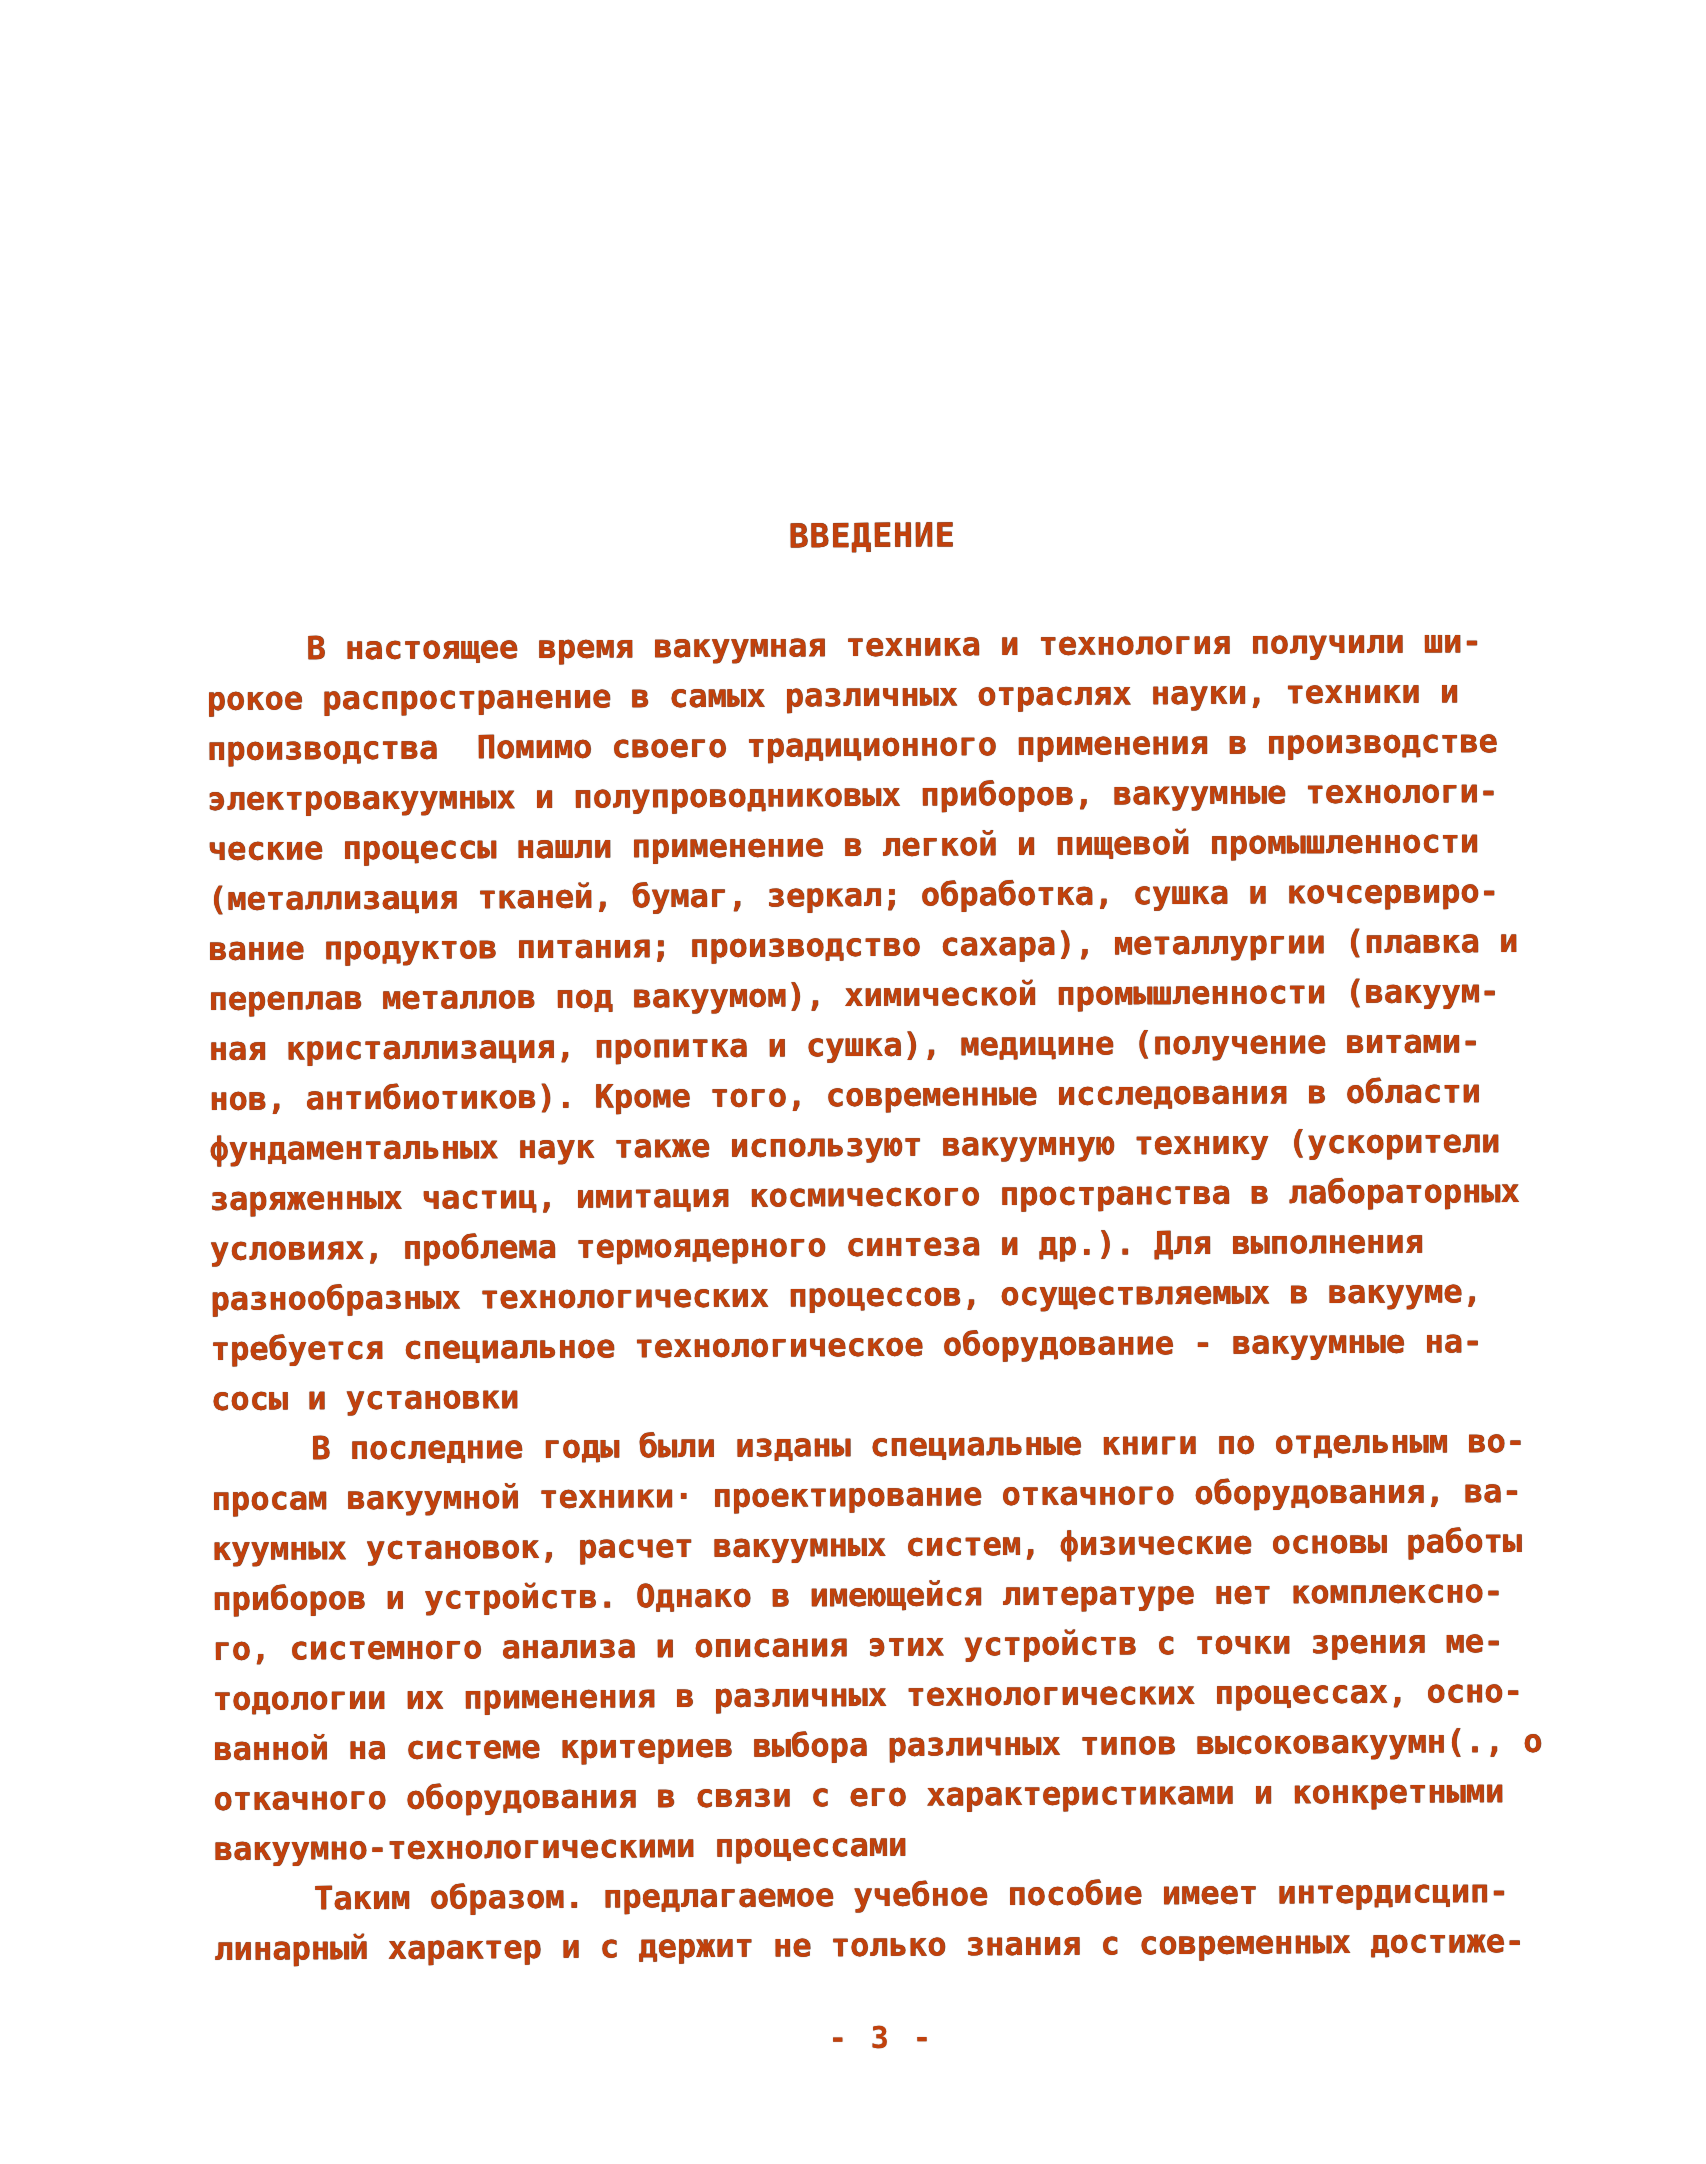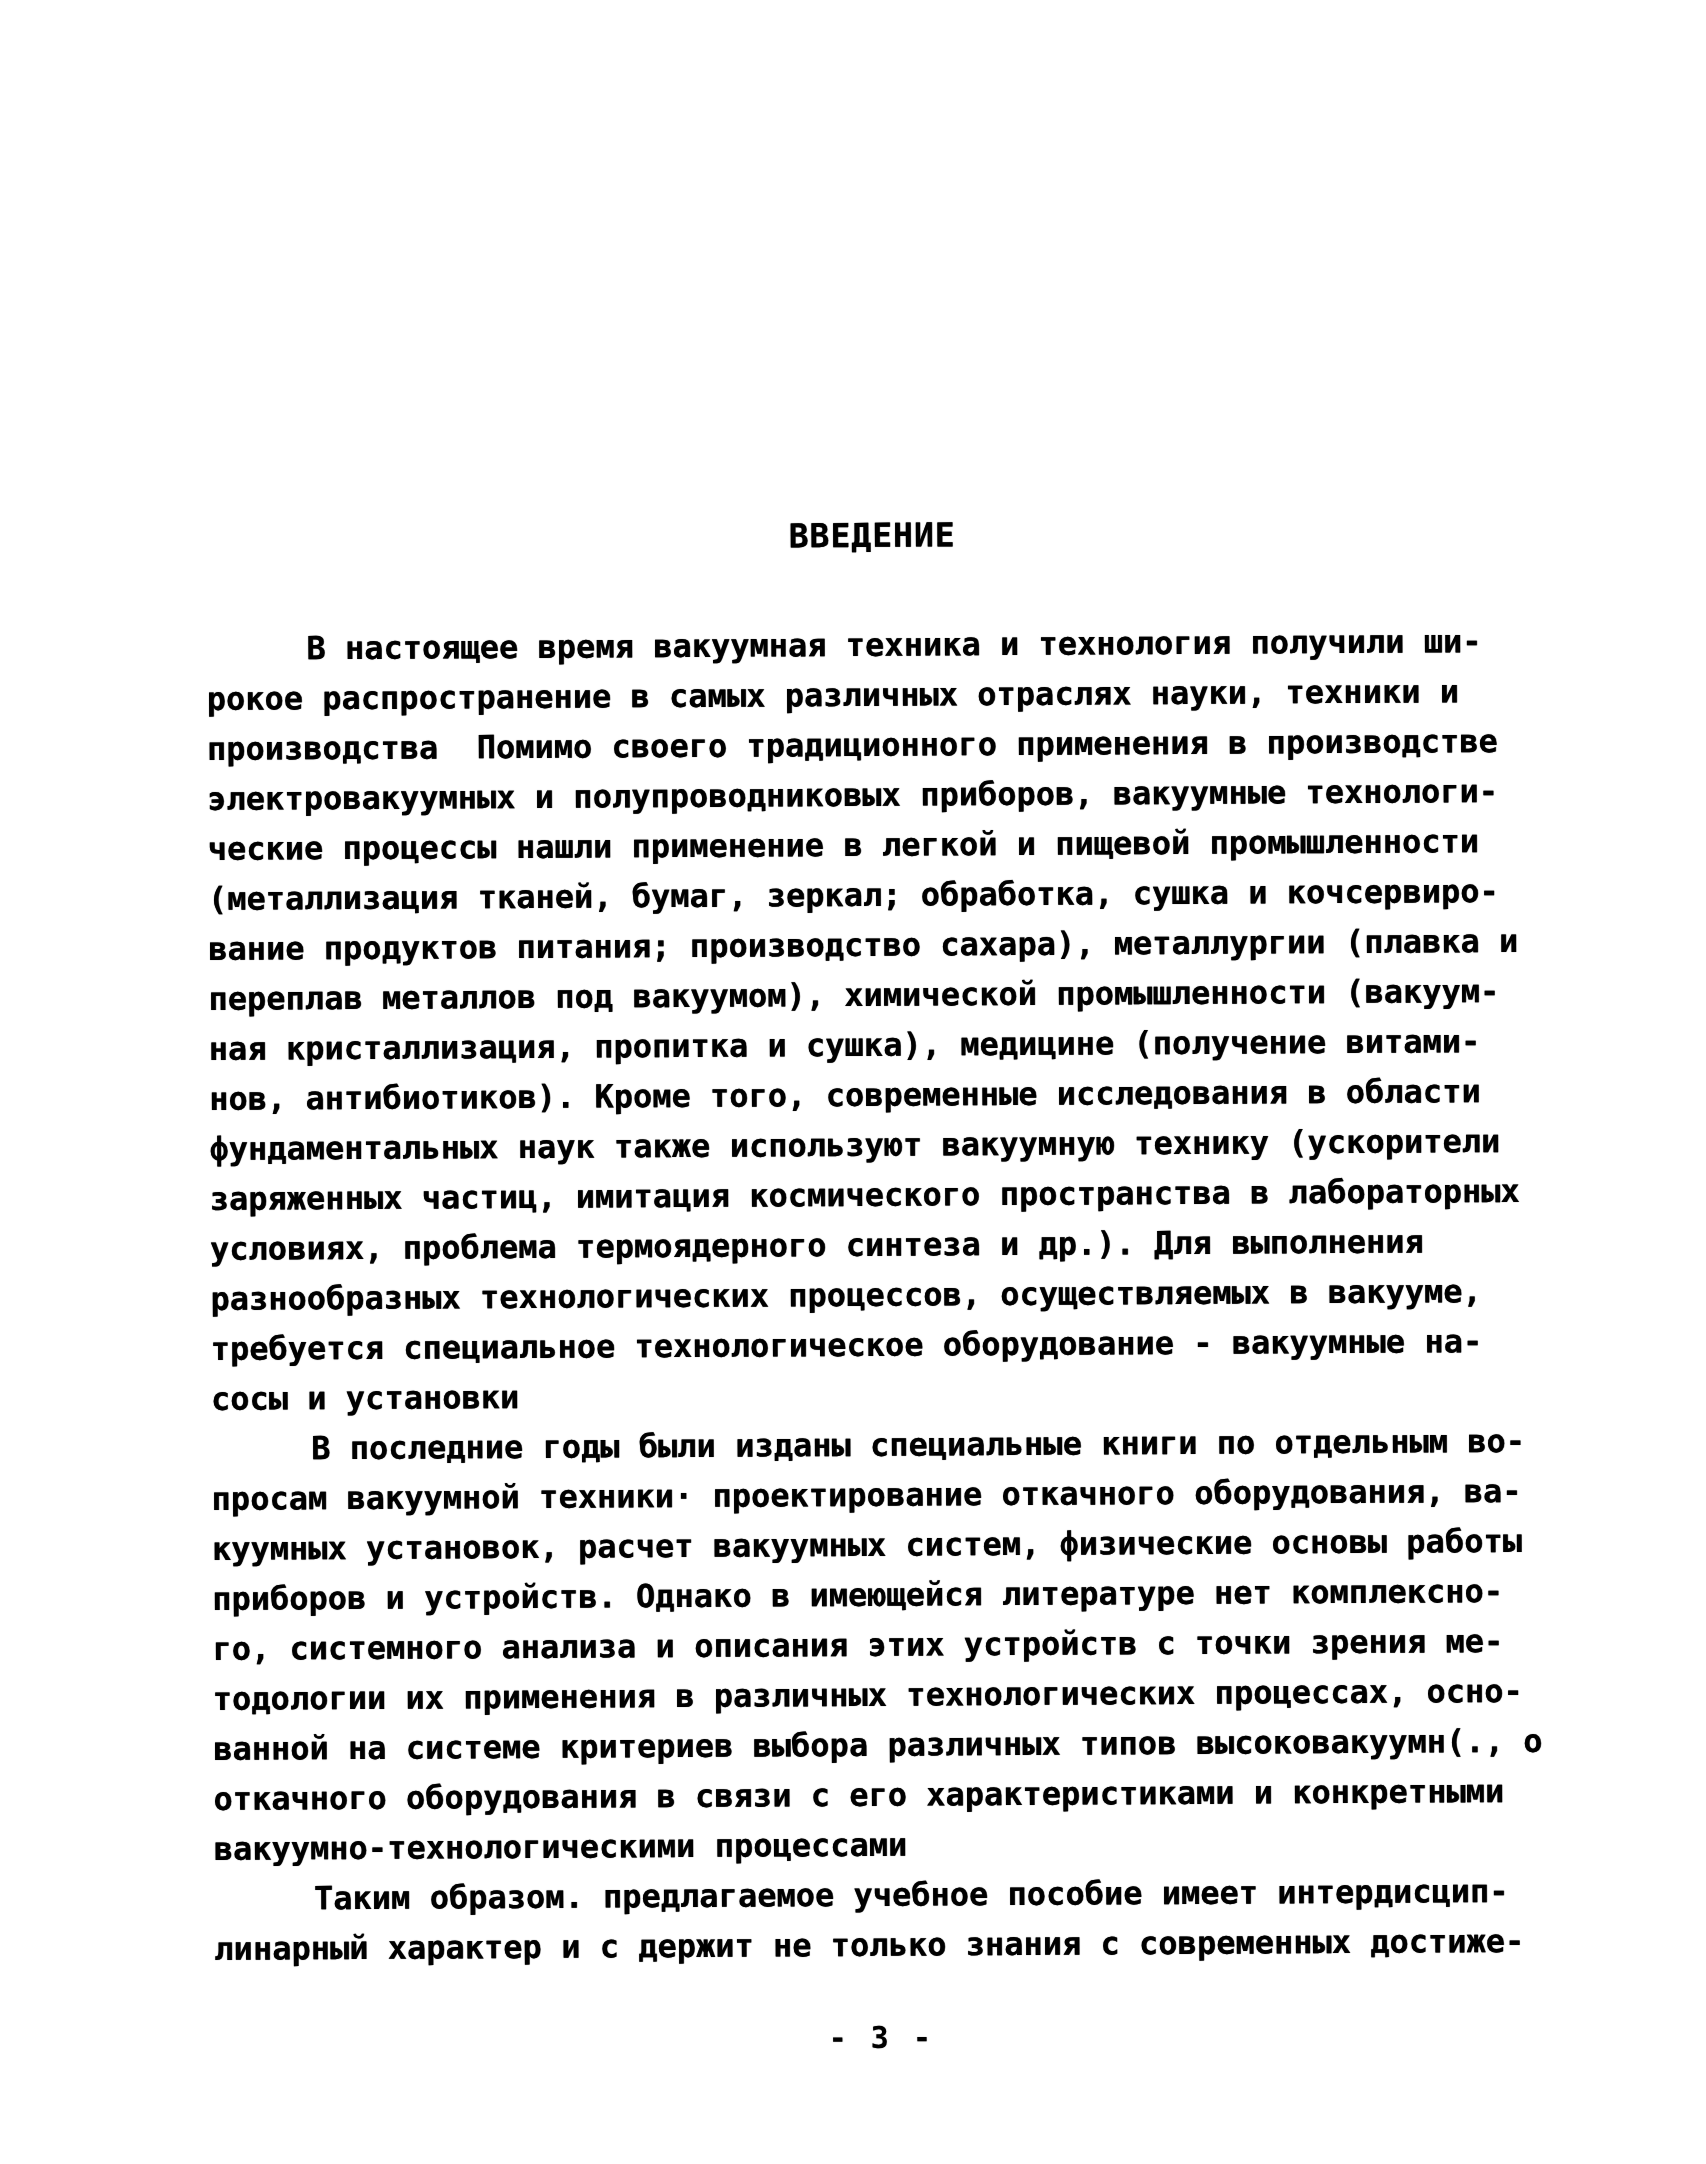--- a/index.html
+++ b/index.html
@@ -7,21 +7,21 @@
     padding: 0;
     background: #e8e8e8;
   }
   .page {
     position: relative;
     width: 1706px;
     height: 2164px;
     background: #ffffff;
     overflow: hidden;
     font-family: "DejaVu Sans Mono", "Liberation Mono", monospace;
-    color: #000000;
+    color: #c2410c;
   }
   
   .content {
     position: absolute;
     left: 0; top: 0; right: 0; bottom: 0;
     transform: rotate(-0.35deg);
     transform-origin: 50% 50%;
   }
   .doc-title {
     position: absolute;

